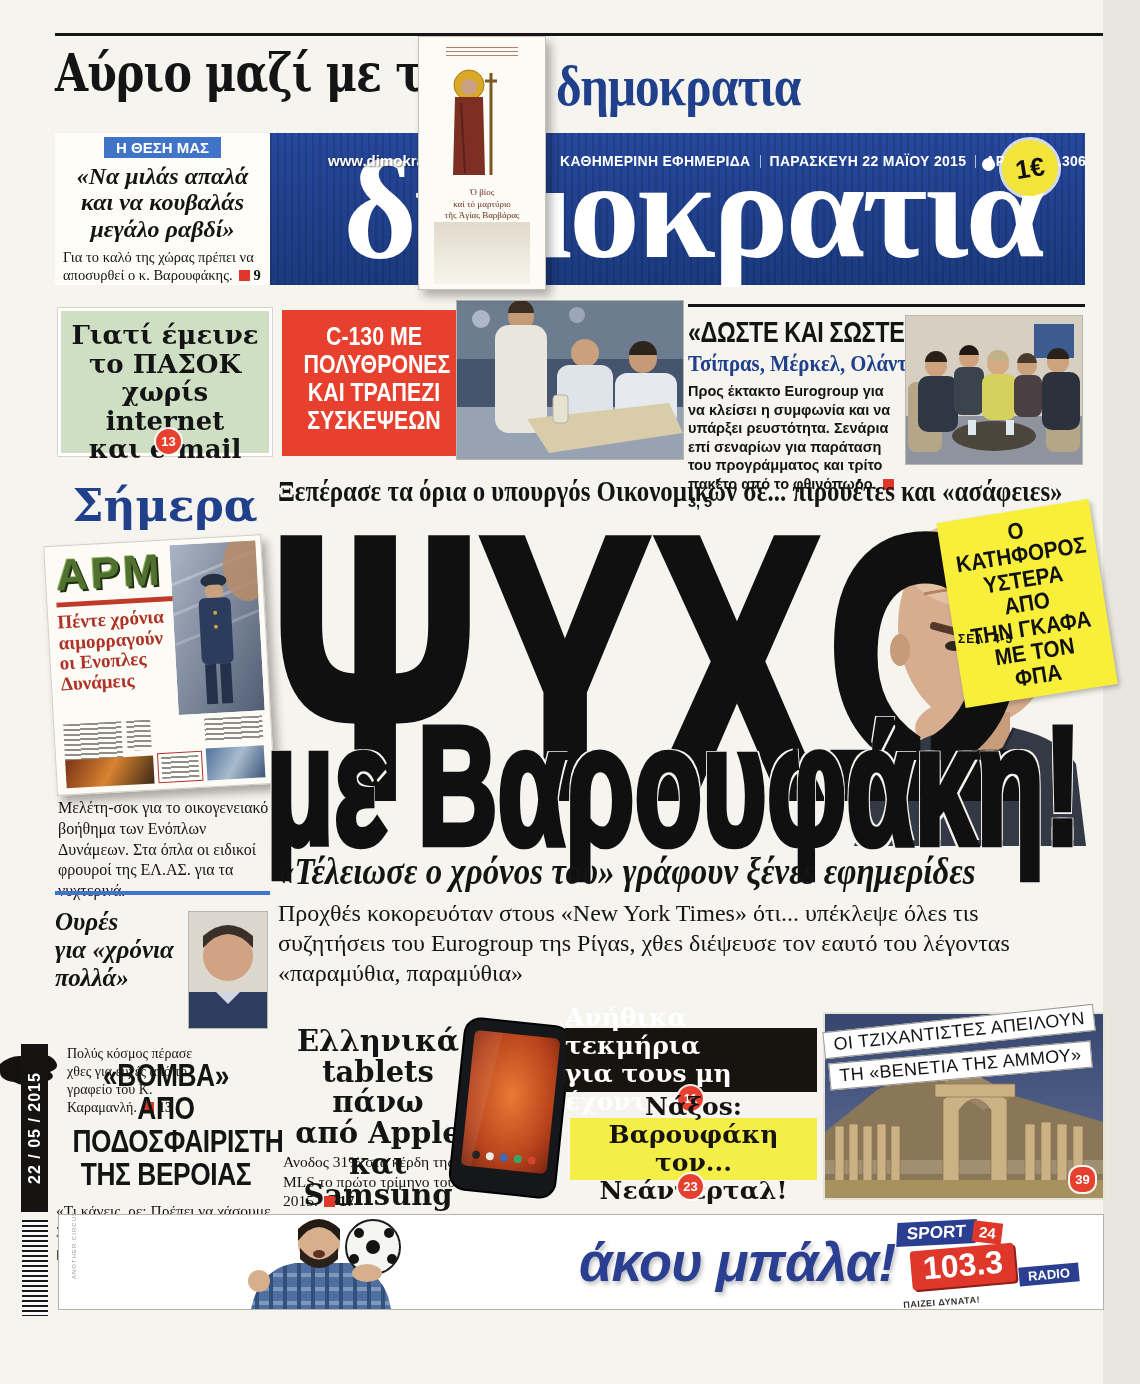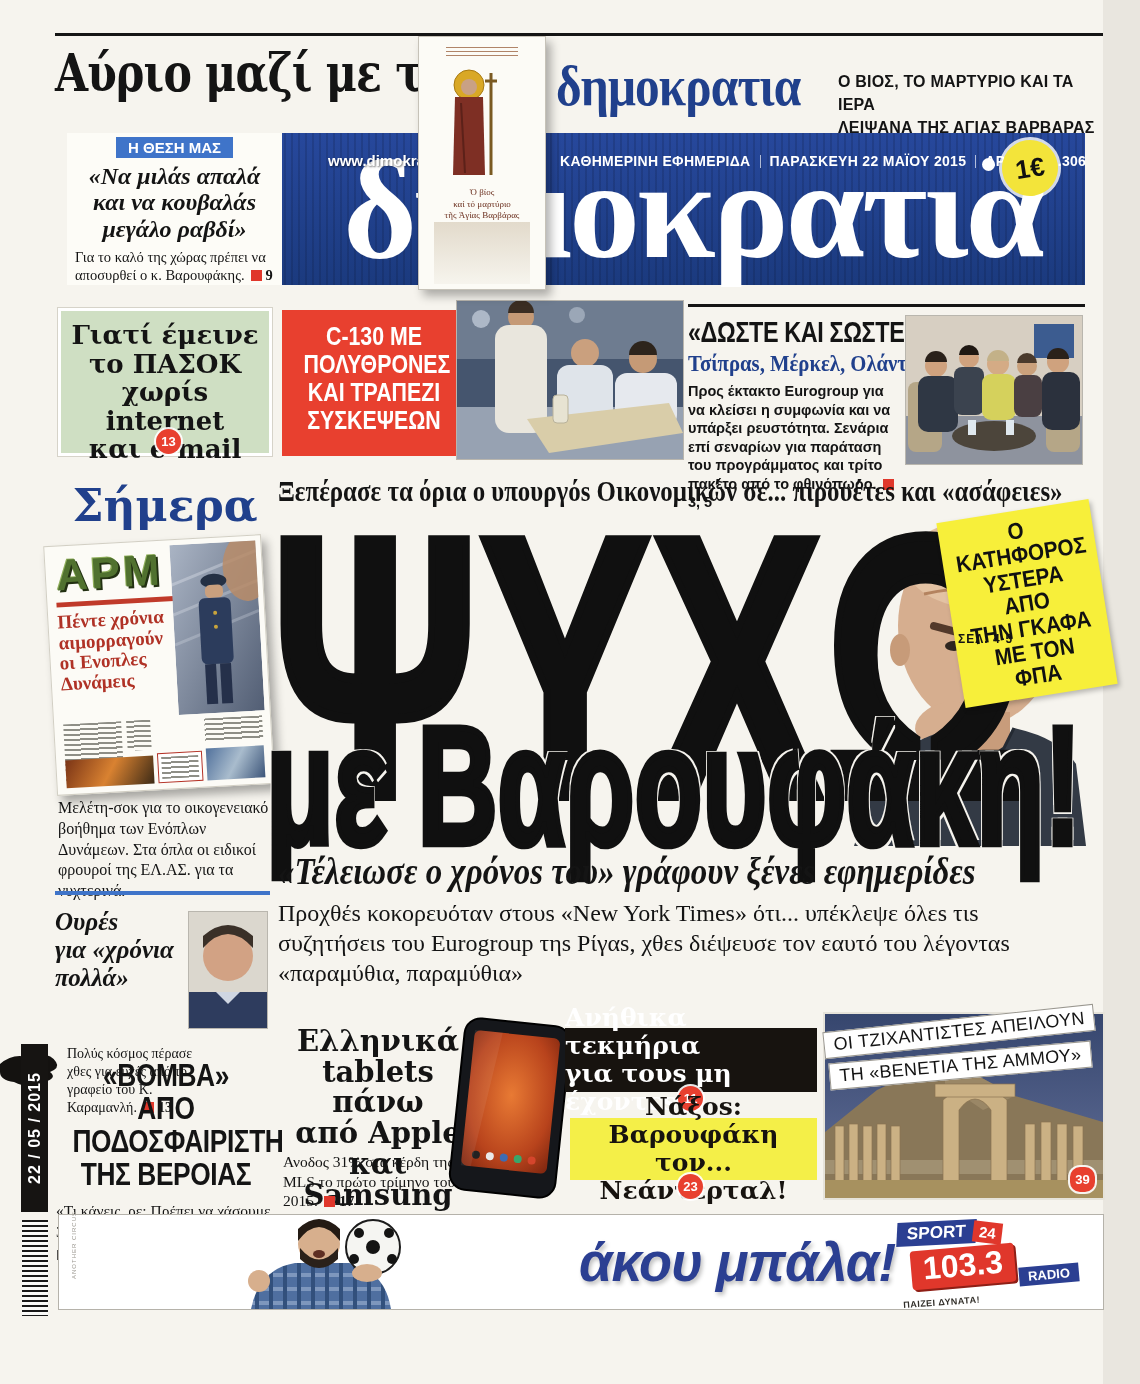--- a/index.html
+++ b/index.html
@@ -47,21 +47,21 @@
 #mast-info .sep { display:inline-block; width:1px; height:13px; background:rgba(255,255,255,.65); margin:0 9px; }
 #mast-dot { left:982px; top:158px; width:13px; height:13px; border-radius:50%; background:#fff; z-index:2; }
 #price-circle { left:1002px; top:140px; width:56px; height:56px; border-radius:50%;
   background:#f3e43a; color:#111; font-weight:bold; font-size:26px; text-align:center;
   line-height:56px; transform:rotate(-9deg); z-index:3; box-shadow:0 0 0 3px rgba(255,255,255,.8); }
 #mast-title { left:300px; top:140px; width:785px; text-align:center; color:#fff;
   font-family:"Liberation Serif",serif; font-weight:bold; font-size:142px; line-height:1;
   letter-spacing:-3px; z-index:2; transform:scaleY(.98); transform-origin:center top; white-space:nowrap; }
 
 
-#thesis { left:55px; top:133px; width:215px; height:152px; background:#fdfcf7; z-index:2; text-align:center;margin-left:12px; }
+#thesis { left:55px; top:133px; width:215px; height:152px; background:#fdfcf7; z-index:2; text-align:center; }
 #thesis-label { display:inline-block; margin-top:4px; background:#3f74c9; color:#fff;
   font-weight:bold; font-size:15px; padding:2px 12px; }
 #thesis-quote { font-family:"Liberation Serif",serif; font-style:italic; font-weight:bold;
   font-size:24px; line-height:1.1; margin-top:5px; }
 #thesis-body { font-family:"Liberation Serif",serif; font-size:14.5px; line-height:1.25;
   margin:6px 8px 0; text-align:left; }
 
 
 #pasok { left:58px; top:308px; width:214px; height:148px; background:#cfdfc3;
   border:3px solid #fff; box-shadow:0 0 0 1px #d6d3c9; text-align:center; padding-top:10px; }
@@ -179,22 +179,20 @@
 </style>
 </head>
 <body>
 
 <div id="page">
   <div class="abs" id="scan-right"></div>
   <div class="abs" id="top-rule"></div>
 
   <div class="abs" id="promo-title">Αύριο μαζί με τη</div>
   <div class="abs" id="brand-small">δημοκρατια</div>
-  <div class="abs pre" id="right-caption">Ο ΒΙΟΣ, ΤΟ ΜΑΡΤΥΡΙΟ ΚΑΙ ΤΑ ΙΕΡΑ
-ΛΕΙΨΑΝΑ ΤΗΣ ΑΓΙΑΣ ΒΑΡΒΑΡΑΣ</div>
 
   <div class="abs" id="book">
     <div class="book-toplines"></div>
     <svg width="114" height="118" viewBox="0 0 114 118">
       <circle cx="44" cy="22" r="15" fill="#d9a826" stroke="#a87a12"></circle>
       <circle cx="44" cy="24" r="8" fill="#c9a184"></circle>
       <path d="M30 34 L58 34 L60 112 L28 112 Z" fill="#7e2f24"></path>
       <path d="M36 40 L40 110" stroke="#5c2119" stroke-width="2" fill="none"></path>
       <line x1="66" y1="10" x2="66" y2="112" stroke="#7a5a22" stroke-width="3"></line>
       <line x1="60" y1="18" x2="72" y2="18" stroke="#7a5a22" stroke-width="3"></line>

